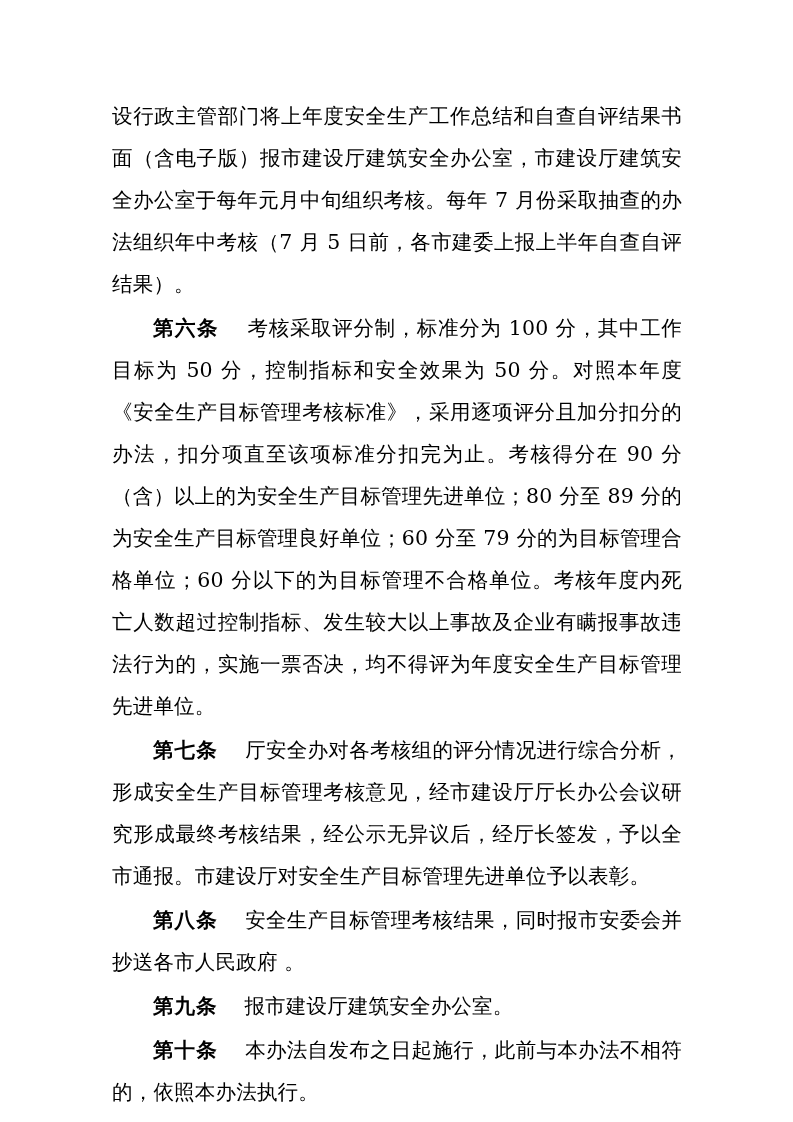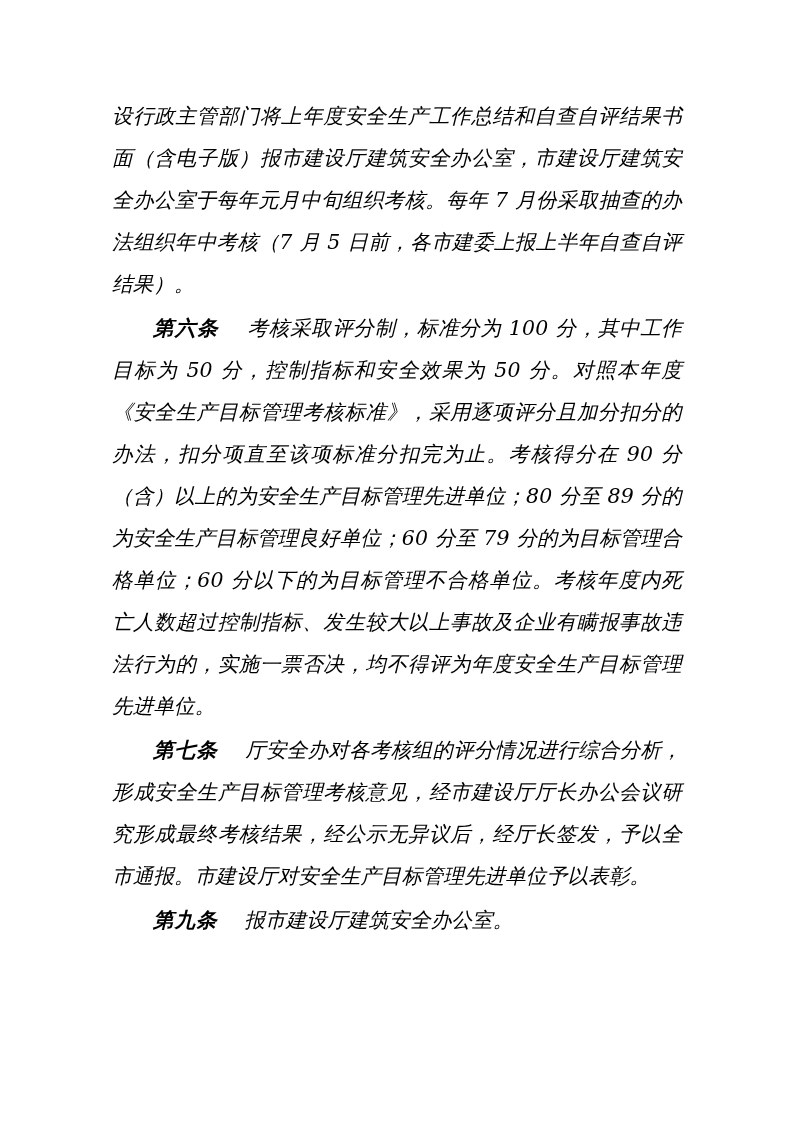--- a/index.html
+++ b/index.html
@@ -14,21 +14,20 @@
     color: #000000;
     position: relative;
     overflow: hidden;
   }
   .page {
     box-sizing: border-box;
     width: 793px;
     height: 1122px;
     padding: 95px 112px 0 112px;
     position: relative;
-    font-style: italic;
   }
   .doc-body {
     width: 570px;
   }
   p {
     margin: 0 0 2px 0;
     font-size: 20.5px;
     line-height: 42px;
     text-align: justify;
     text-justify: inter-ideograph;
@@ -57,22 +56,32 @@
       <span>&nbsp;&nbsp;</span>
       <span>考核采取评分制，标准分为 100 分，其中工作目标为 50 分，控制指标和安全效果为 50 分。对照本年度《安全生产目标管理考核标准》，采用逐项评分且加分扣分的办法，扣分项直至该项标准分扣完为止。考核得分在 90 分（含）以上的为安全生产目标管理先进单位；80 分至 89 分的为安全生产目标管理良好单位；60 分至 79 分的为目标管理合格单位；60 分以下的为目标管理不合格单位。考核年度内死亡人数超过控制指标、发生较大以上事故及企业有瞒报事故违法行为的，实施一票否决，均不得评为年度安全生产目标管理先进单位。</span>
     </p>
 
     <p class="indent">
       <span class="art-label">第七条</span>
       <span>&nbsp;&nbsp;</span>
       <span>厅安全办对各考核组的评分情况进行综合分析，形成安全生产目标管理考核意见，经市建设厅厅长办公会议研究形成最终考核结果，经公示无异议后，经厅长签发，予以全市通报。市建设厅对安全生产目标管理先进单位予以表彰。</span>
     </p>
 
+    <p class="indent">
+      <span class="art-label">第八条</span>
+      <span>&nbsp;&nbsp;</span>
+      <span>安全生产目标管理考核结果，同时报市安委会并抄送各市人民政府 。</span>
+    </p>
 
     <p class="indent">
       <span class="art-label">第九条</span>
       <span>&nbsp;&nbsp;</span>
       <span>报市建设厅建筑安全办公室。</span>
     </p>
 
+    <p class="indent">
+      <span class="art-label">第十条</span>
+      <span>&nbsp;&nbsp;</span>
+      <span>本办法自发布之日起施行，此前与本办法不相符的，依照本办法执行。</span>
+    </p>
 
   </div>
 </div>
 
 </body></html>

